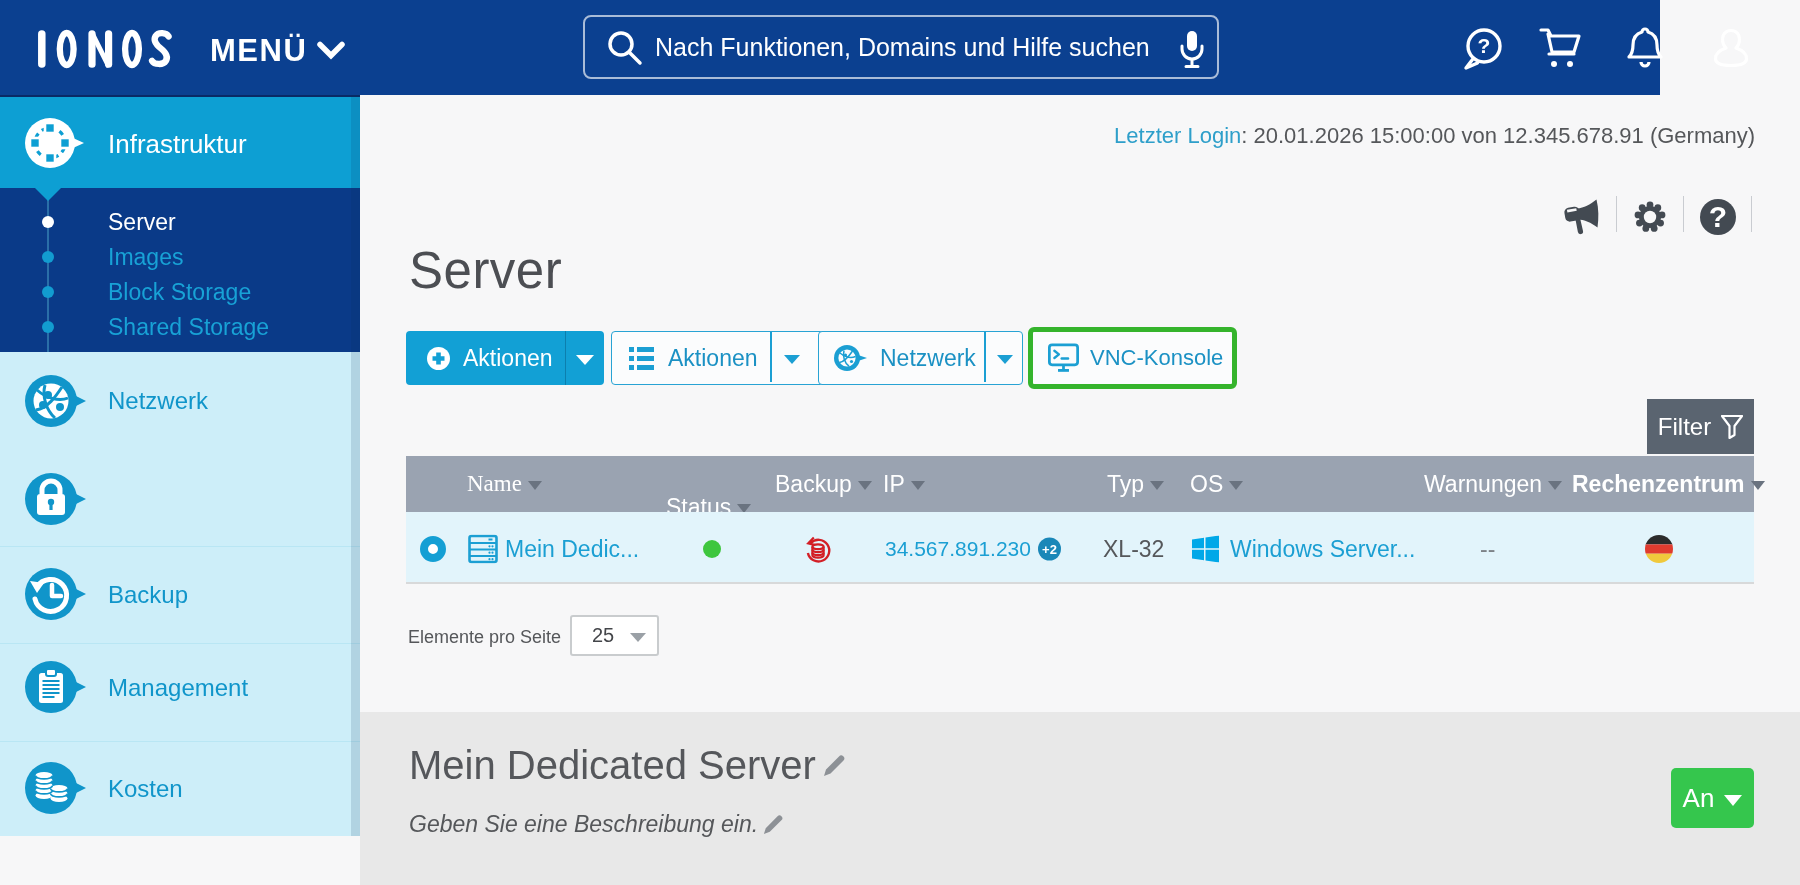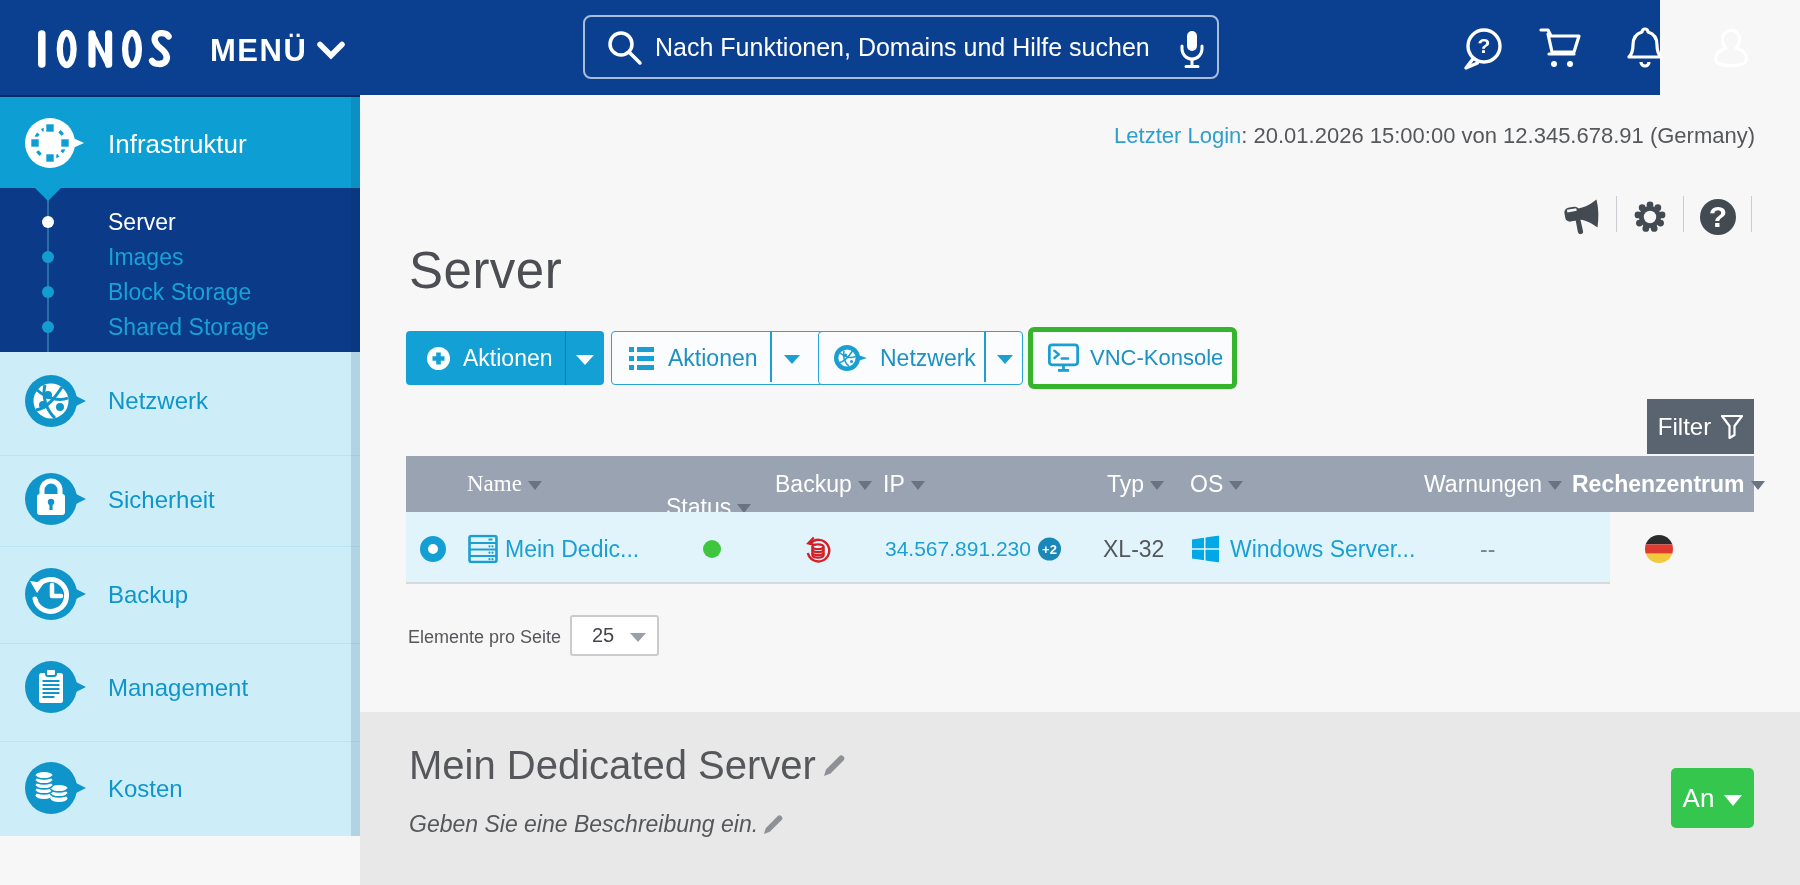--- a/index.html
+++ b/index.html
@@ -42,21 +42,21 @@
   .btn-blue { background:#12a0d5; color:#fff; }
   .btn-white { background:#fbfcfd; border:1.5px solid #28a3d4; color:#1b91c4; }
 
   
   #filter { position:absolute; left:1287px; top:304px; width:107px; height:55px; background:#5a6470; color:#fff;
     font-size:24px; display:flex; align-items:center; justify-content:center; gap:10px; }
   #thead { position:absolute; left:46px; top:361px; width:1348px; height:56px; background:#9aa3b1; color:#fff; font-size:23px; }
   .th { position:absolute; top:15px; white-space:nowrap; }
   .sorttri { display:inline-block; width:0; height:0; border-left:7px solid transparent; border-right:7px solid transparent;
     border-top:9px solid #6a7380; margin-left:6px; vertical-align:middle; }
-  #trow { position:absolute; left:46px; top:417px; width:1204px; height:72px; background:#e2f4fb; font-size:23px; border-bottom:2px solid #d8d9da; }
+  #trow { position:absolute; left:46px; top:417px; width:1348px; height:72px; background:#e2f4fb; font-size:23px; border-bottom:2px solid #d8d9da; }
   .td { position:absolute; top:calc(50% + 2px); transform:translateY(-50%); }
   .cyan { color:#1b9fd3; }
 
   #pager { position:absolute; left:48px; top:532px; font-size:18px; color:#55575a; }
   #pagesel { position:absolute; left:162px; top:-12px; width:89px; height:41px; background:#fff; border:2px solid #c9ccce; border-radius:3px; }
 
   
   #panel { position:absolute; left:360px; top:712px; width:1440px; height:173px; background:#e8e8e8; }
   #srvname { position:absolute; left:49px; top:31px; font-size:40px; color:#55575b; display:flex; align-items:center; }
   #srvdesc { position:absolute; left:49px; top:99px; font-size:23px; font-style:italic; color:#55575a; display:flex; align-items:center; }
@@ -141,23 +141,20 @@
   </div>
   <div id="sb-notch"></div>
   <div class="subitem active" style="top:114px;">Server</div>
   <div class="subitem" style="top:149px;">Images</div>
   <div class="subitem" style="top:184px;">Block Storage</div>
   <div class="subitem" style="top:219px;">Shared Storage</div>
 
   <div id="sb-light"></div>
   <div class="lite" style="top:257px;height:103px;border-top:none;">
       <div class="txt" style="top:35px;">Netzwerk</div>
-    </div>
-  <div class="lite" style="top:360px;height:91px;">
-      <div class="txt" style="top:30px;">Sicherheit</div>
     </div>
   <div class="lite" style="top:451px;height:97px;">
       <div class="txt" style="top:34px;">Backup</div>
     </div>
   <div class="lite" style="top:646px;height:95px;">
       <div class="txt" style="top:33px;">Kosten</div>
     </div>
   <div class="lite" style="top:548px;height:98px;">
       <div class="txt" style="top:30px;">Management</div>
     </div>

